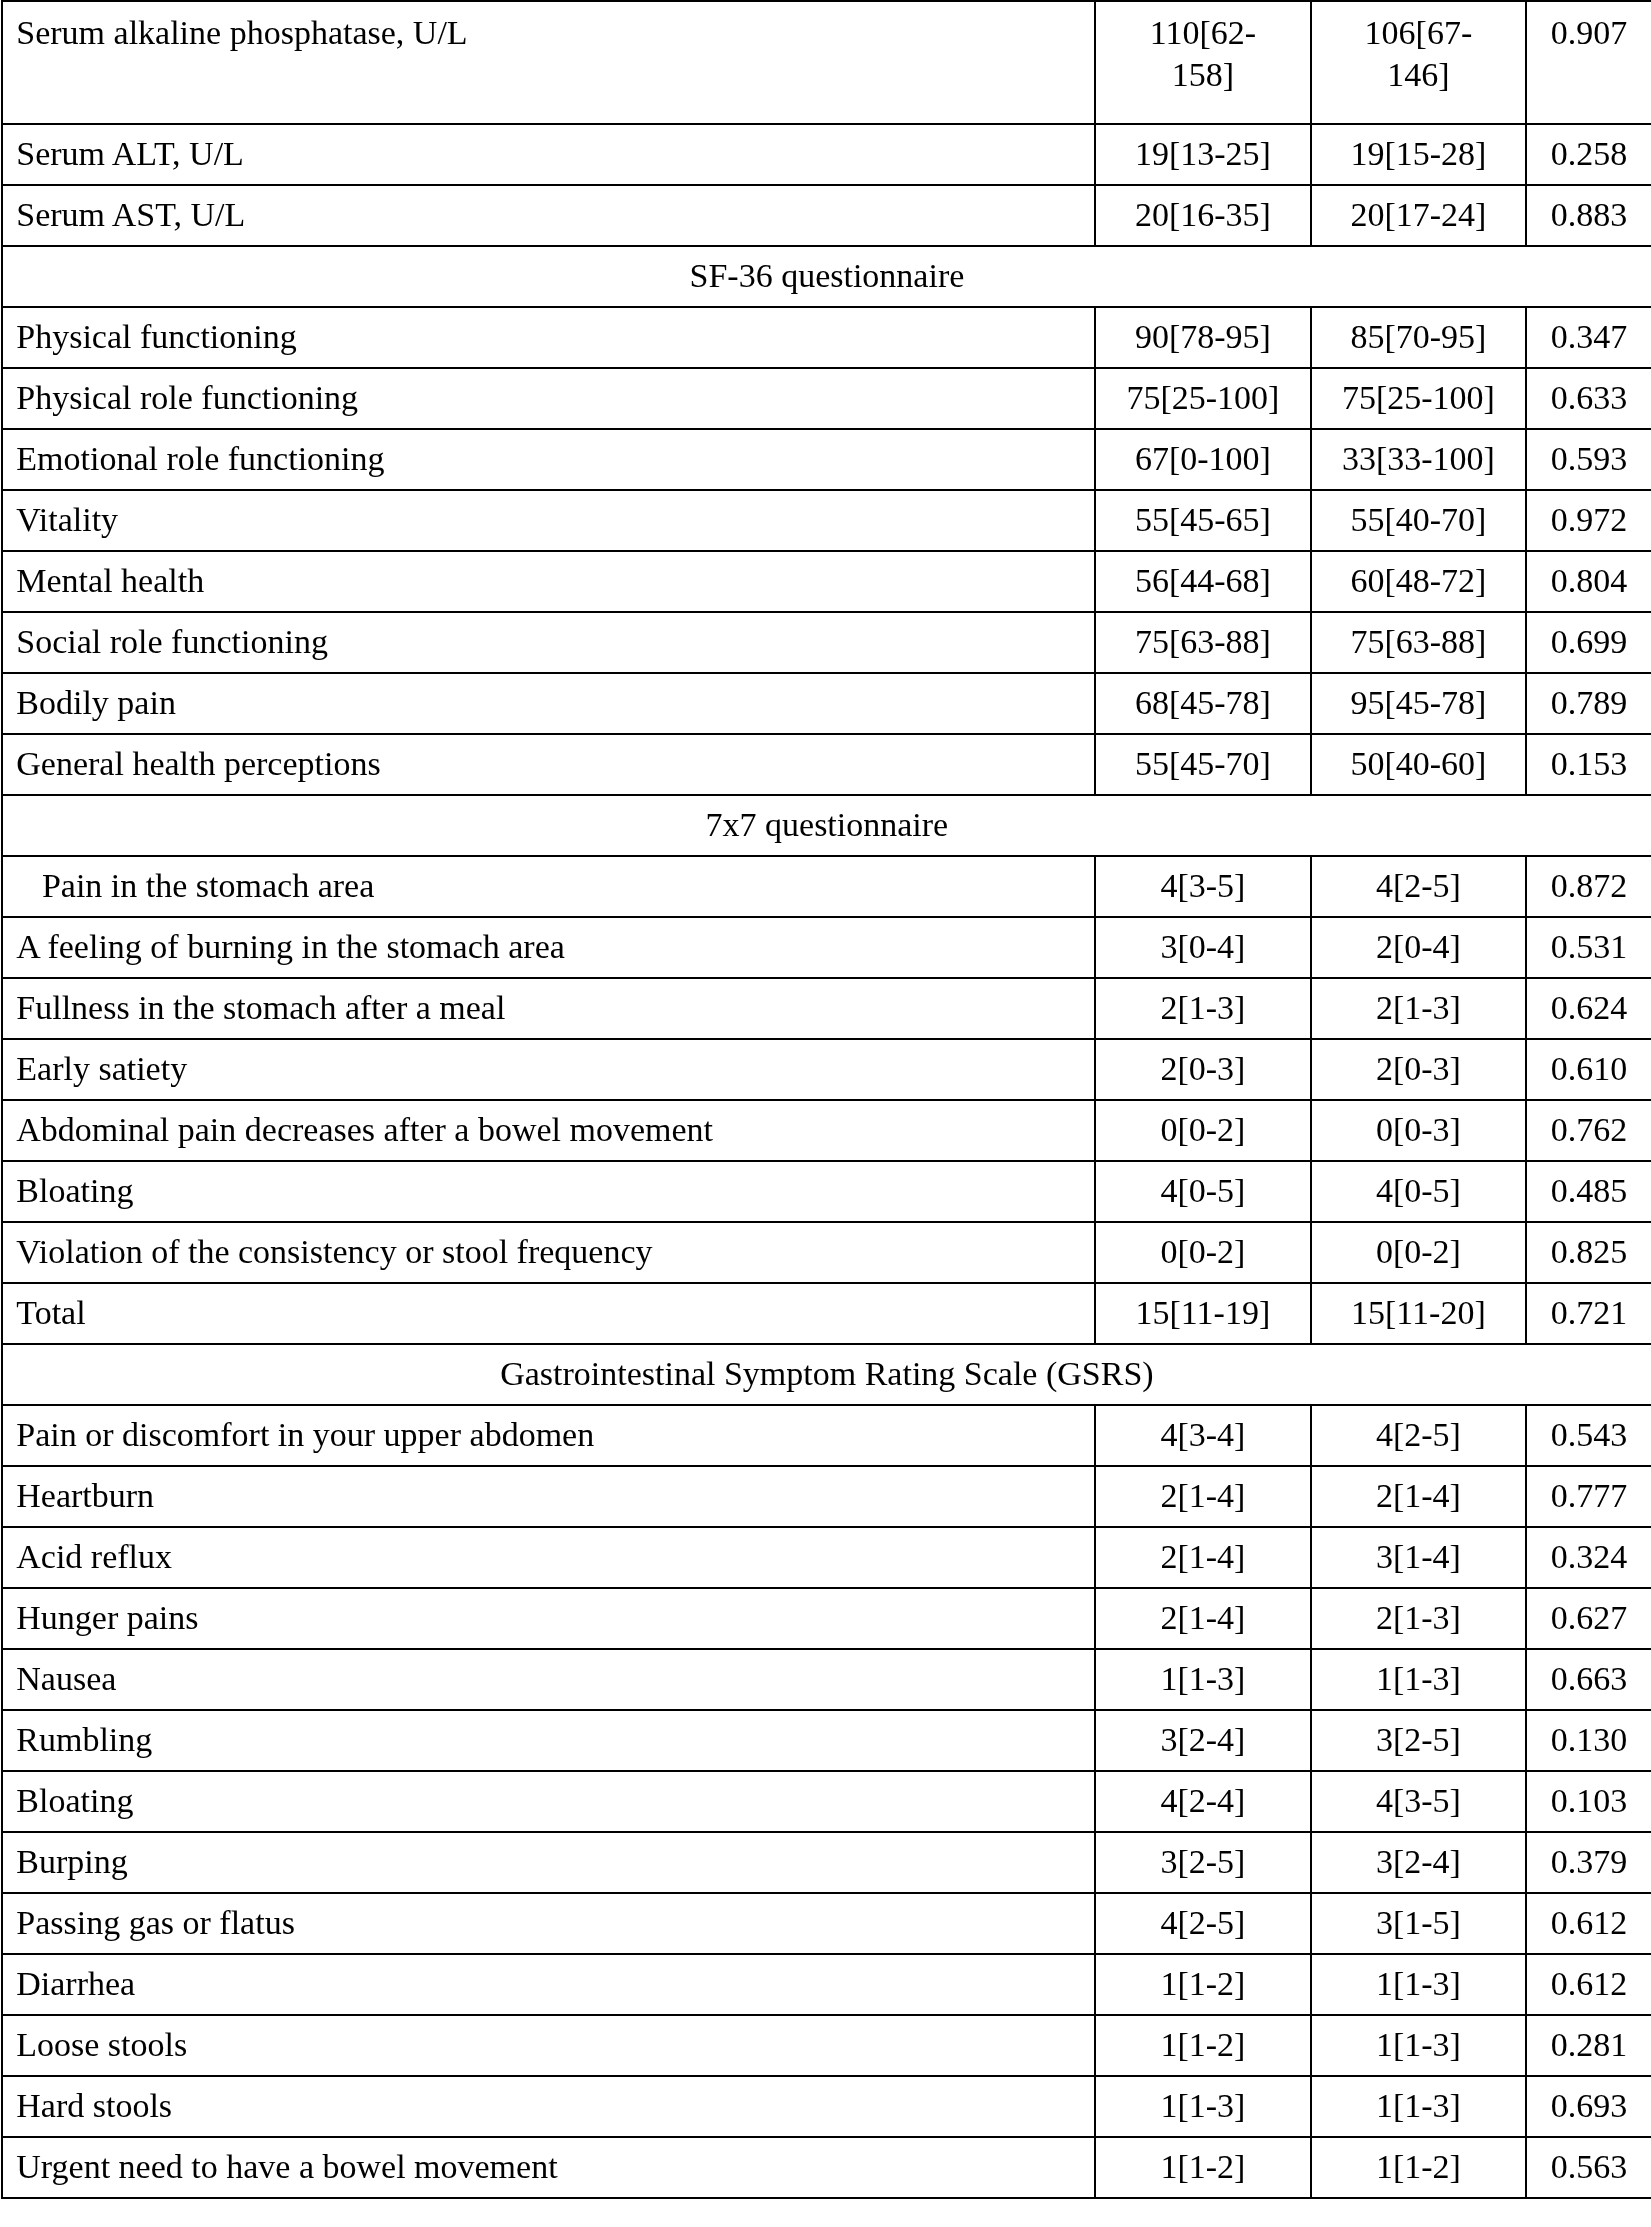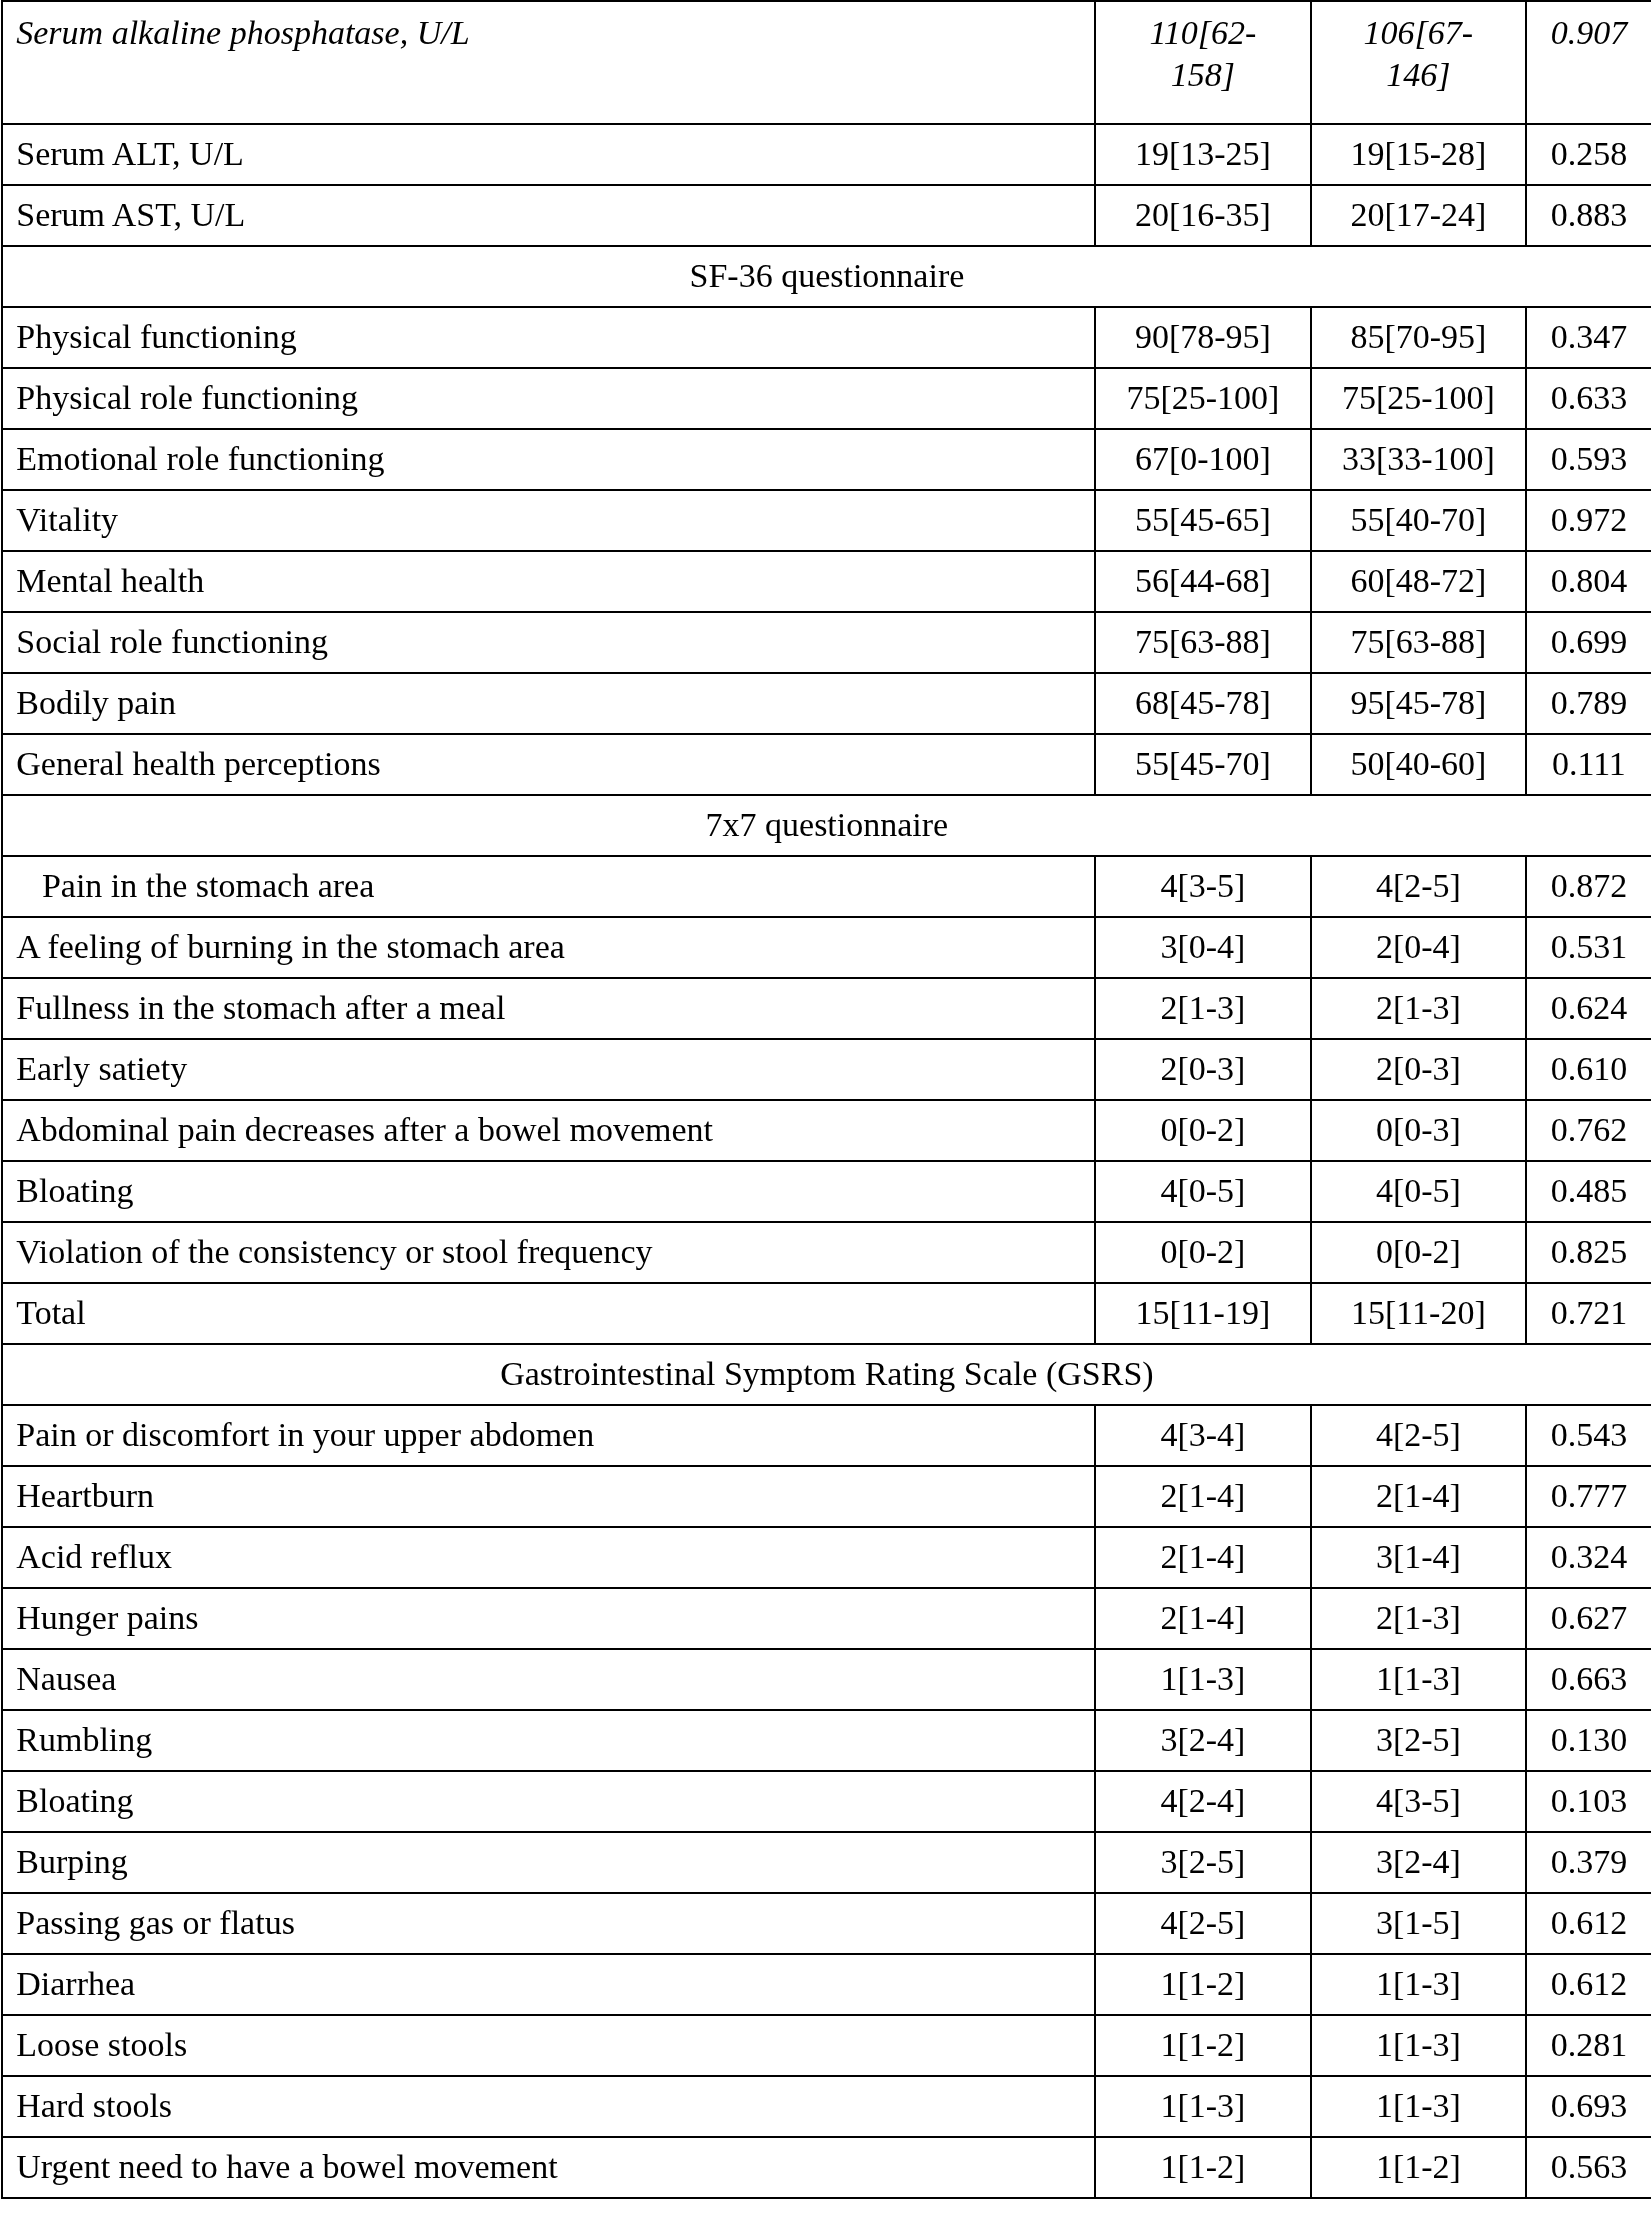--- a/index.html
+++ b/index.html
@@ -45,21 +45,21 @@
     text-align: center;
     white-space: pre-line;
     padding: 3.6px 2.7px;
   }
   td.section-cell {
     text-align: center;
     padding: 3.6px 4.5px;
     border-radius: 7px;
   }
   tr.h-normal  { height: 61px; margin-top: 8px; }
-  tr.h-double  { height: 123px; font-style: italic; }
+  tr.h-double  { height: 123px; }
   tr.h-double td { vertical-align: top; padding-top: 9.8px; }
 </style>
 </head>
 <body>
 
 <div class="page">
   <table class="results">
     <colgroup>
       <col style="width:1093px">
       <col style="width:216px">
@@ -129,21 +129,21 @@
         <tr class="h-normal">
           <td class="label-cell">Bodily pain</td>
           <td class="value-cell">68[45-78]</td>
           <td class="value-cell">95[45-78]</td>
           <td class="value-cell">0.789</td>
         </tr>
         <tr class="h-normal">
           <td class="label-cell">General health perceptions</td>
           <td class="value-cell">55[45-70]</td>
           <td class="value-cell">50[40-60]</td>
-          <td class="value-cell">0.111</td>
+          <td class="value-cell">0.153</td>
         </tr>
         <tr class="h-normal">
           <td class="section-cell" colspan="4">7x7 questionnaire</td>
         </tr>
         <tr class="h-normal">
           <td class="label-cell indent">Pain in the stomach area</td>
           <td class="value-cell">4[3-5]</td>
           <td class="value-cell">4[2-5]</td>
           <td class="value-cell">0.872</td>
         </tr>

